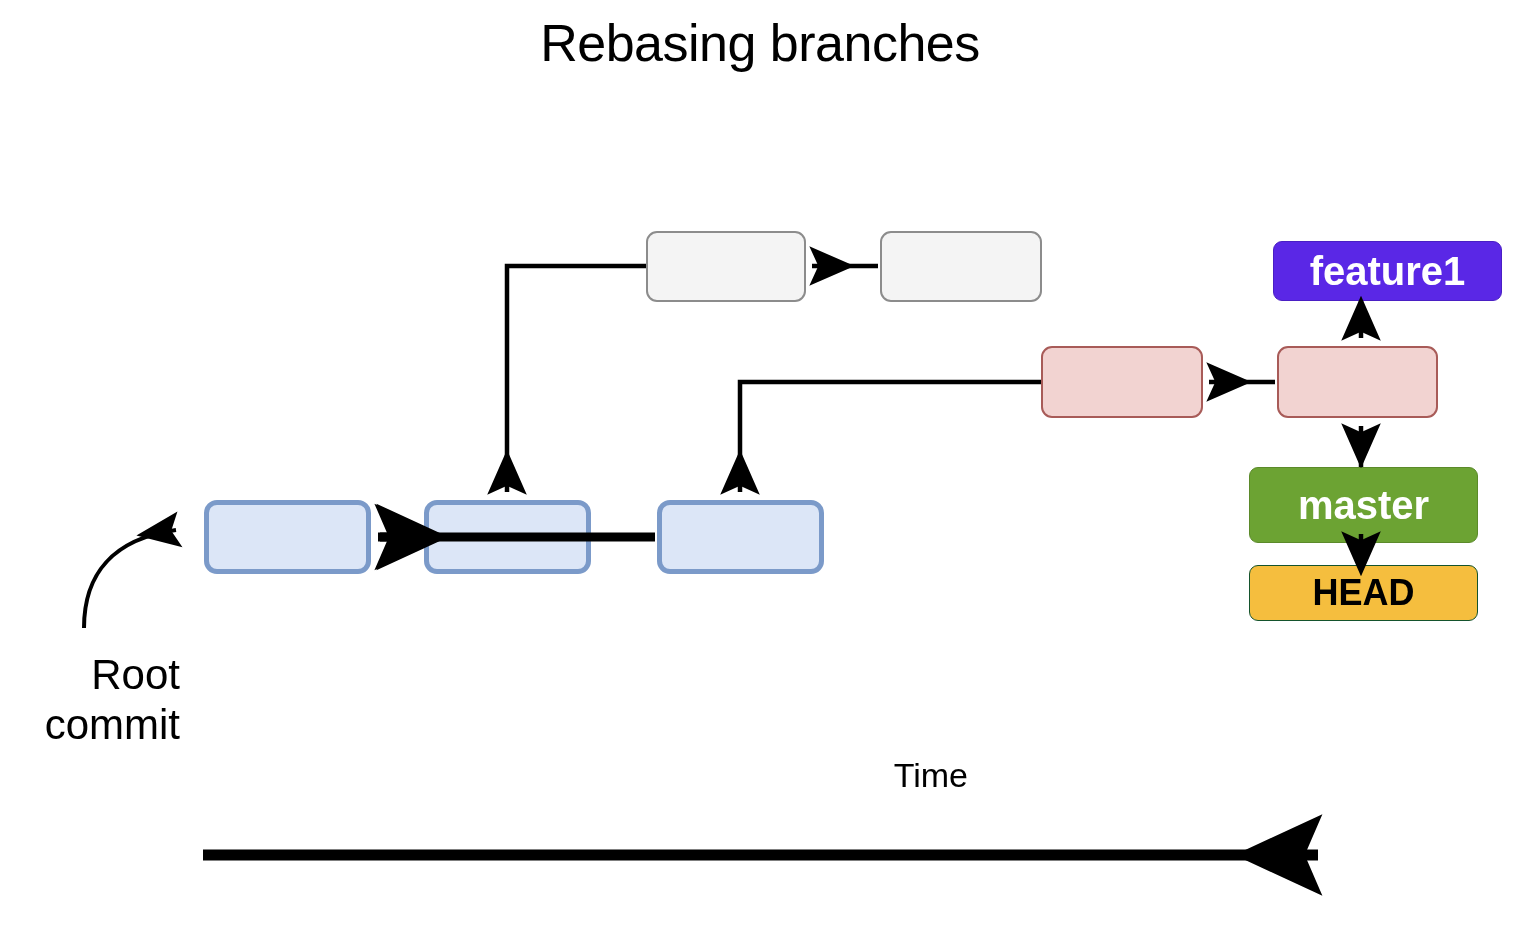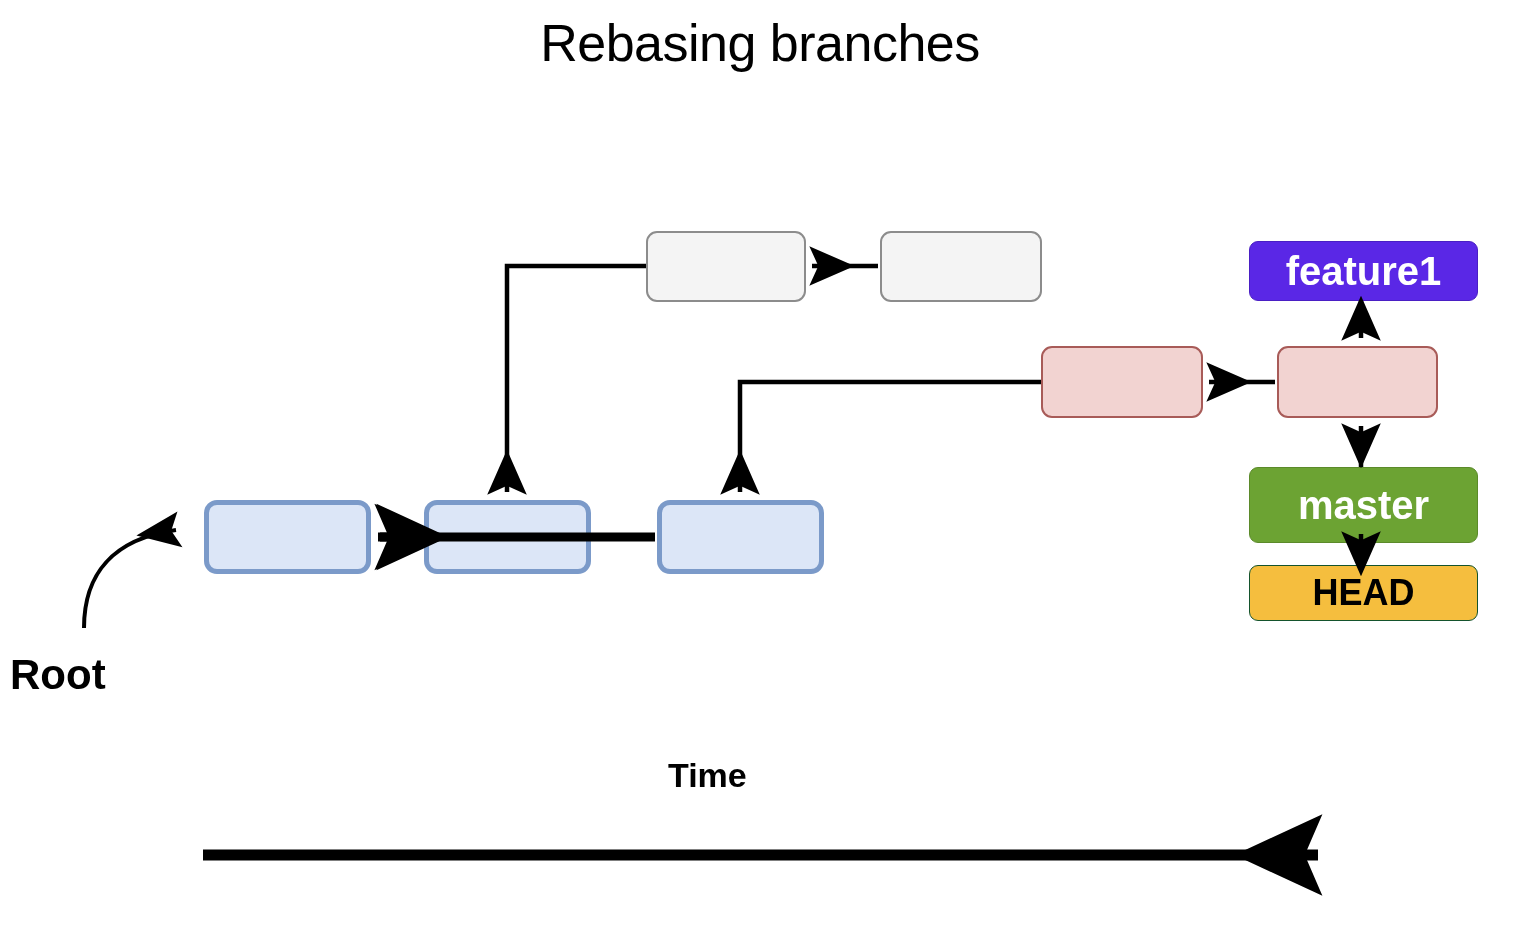--- a/index.html
+++ b/index.html
@@ -60,40 +60,41 @@
     border-radius: 9px;
     font-weight: bold;
     line-height: 1;
     white-space: nowrap;
   }
   .ref-feature1 {
     background: #5A27E6;
     border: 1px solid #4A1FC4;
     color: #ffffff;
     font-size: 40px;
+    margin-left: 24px;
   }
   .ref-master {
     background: #6CA333;
     border: 1px solid #5B8A2A;
     color: #ffffff;
     font-size: 40px;
   }
   .ref-head {
     background: #F5BE3E;
     border: 1px solid #14532d;
     color: #000000;
     font-size: 36px;
   }
   .caption {
     position: absolute;
     font-size: 42px;
-    font-weight: 700;
+    font-weight: 400;
     line-height: 1.18;
     color: #000000;
-    text-align: left;
+    text-align: right;
   }
   svg.overlay {
     position: absolute;
     left: 0;
     top: 0;
     width: 1520px;
     height: 928px;
     pointer-events: none;
   }
 </style>
@@ -119,20 +120,21 @@
   </div>
   <div class="ref-label ref-master" style="left:1249px; top:467px; width:229px; height:76px;">
     <span>master</span>
   </div>
   <div class="ref-label ref-head" style="left:1249px; top:565px; width:229px; height:56px;">
     <span>HEAD</span>
   </div>
 
   <div class="caption" style="left:10px; top:650px; width:170px;">
     <div>Root</div>
+    <div>commit</div>
   </div>
 
   <div class="caption" style="left:668px; top:755px; width:300px; font-size:34px;">
     <span>Time</span>
   </div>
 
   <svg class="overlay" viewBox="0 0 1520 928" xmlns="http://www.w3.org/2000/svg">
     <defs>
       <marker id="ah-thick" markerWidth="10" markerHeight="10" refX="7.6" refY="4" orient="auto" markerUnits="strokeWidth">
         <path d="M0,4 L8,0.3 L6.4,4 L8,7.7 Z" fill="#000000"></path>

